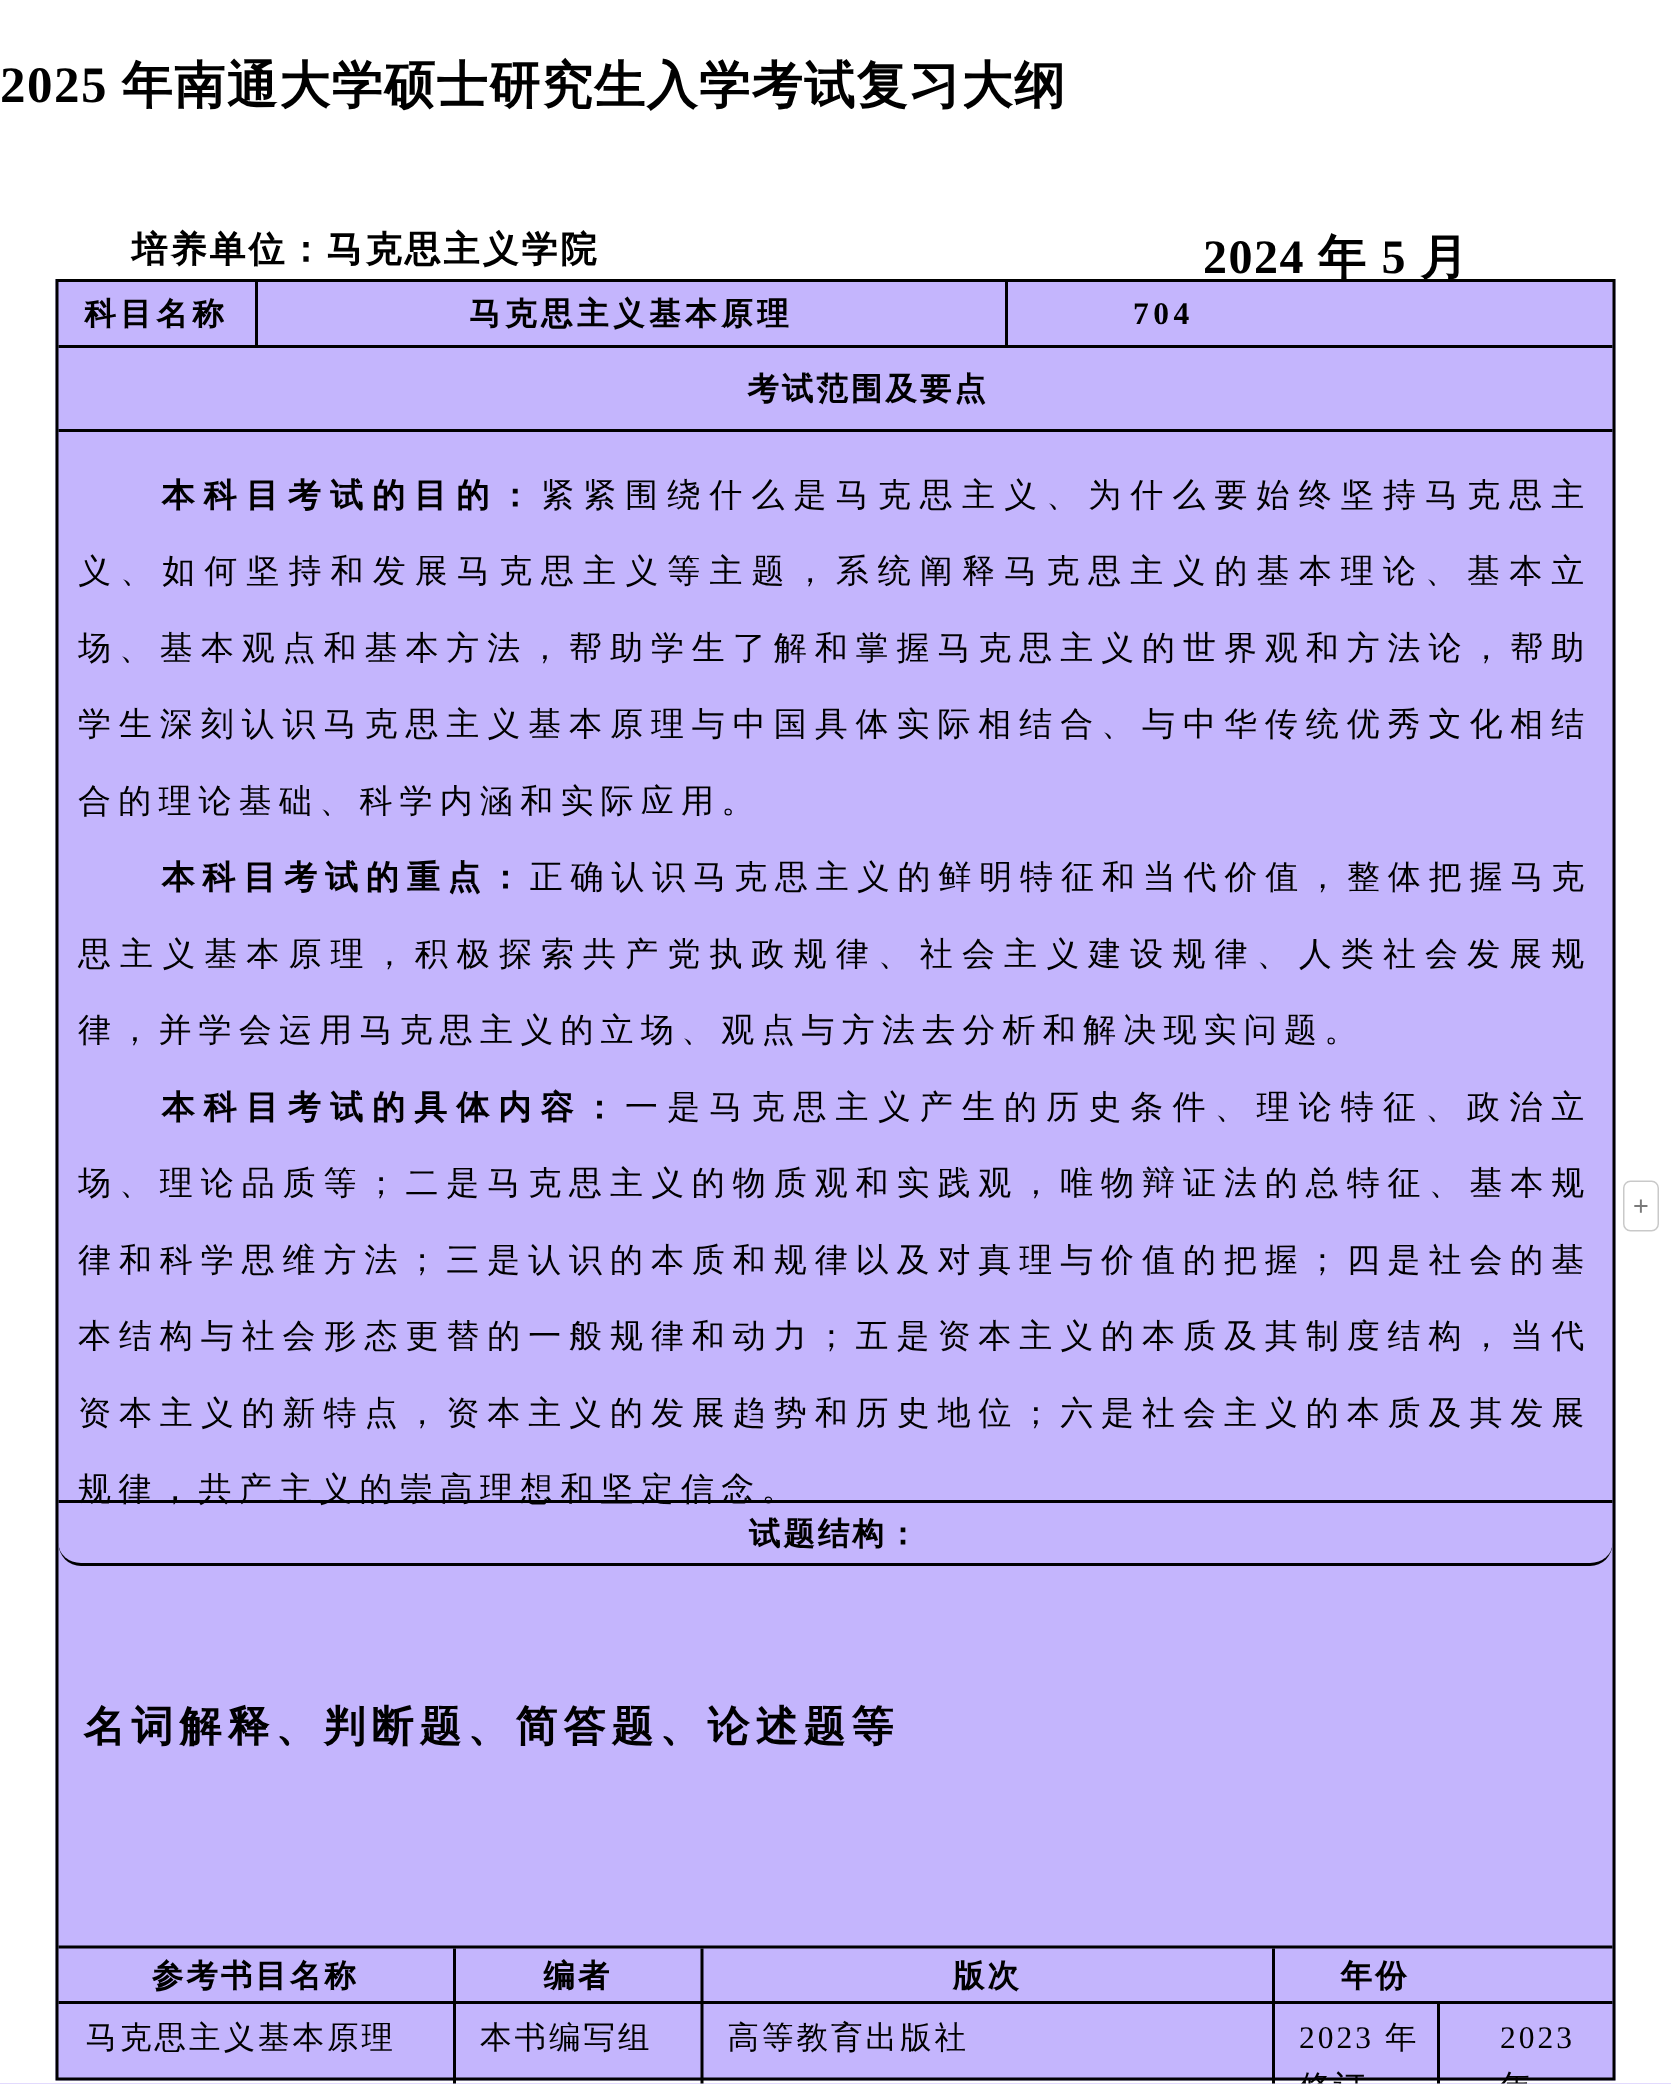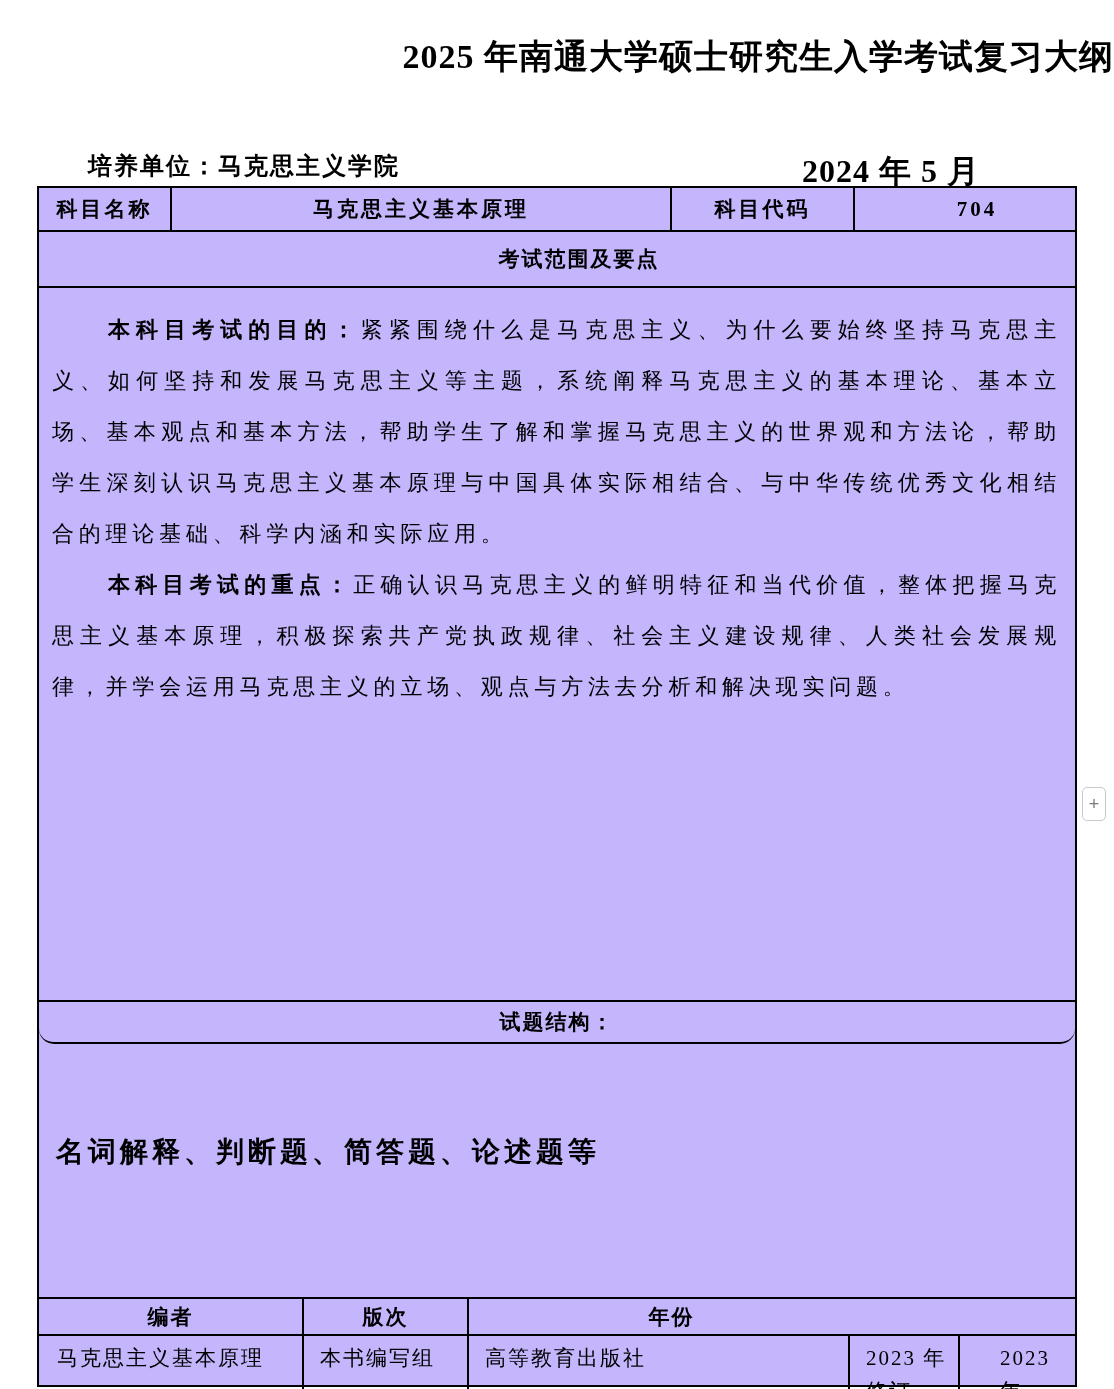--- a/index.html
+++ b/index.html
@@ -8,21 +8,21 @@
     background: #ffffff;
     color: #000000;
     font-family: "Liberation Serif", "DejaVu Serif", serif;
     overflow: hidden;
     position: relative;
   }
   .page { position: absolute; left: 0; top: 0; width: 1114px; height: 1389px; }
 
   .doc-title {
     position: absolute; left: 0; top: 34px; width: 1114px;
-    text-align: right;
+    text-align: left;
     font-size: 34px; font-weight: bold;
     letter-spacing: 1px;
     margin: 0;
   }
 
   .meta-line { position: absolute; left: 0; top: 150px; width: 1114px; height: 34px; }
   .unit { position: absolute; left: 88px; top: 0; font-size: 24px; font-weight: bold; letter-spacing: 2px; }
   .date { position: absolute; right: 134px; top: 0; font-size: 32px; font-weight: bold; letter-spacing: 1px; }
 
   .doc-table {
@@ -126,38 +126,39 @@
   <div class="meta-line">
     <span class="unit">培养单位：马克思主义学院</span>
     <span class="date">2024 年 5 月</span>
   </div>
 
   <div class="doc-table">
 
     <div class="trow row-subject">
       <div class="tcell">科目名称</div>
       <div class="tcell">马克思主义基本原理</div>
-      <div class="tcell">科目代码</div>
       <div class="tcell">704</div>
     </div>
 
     <div class="trow row-scope-header">考试范围及要点</div>
 
     <div class="trow row-scope-body">
       <p><span class="lead">本科目考试的目的：</span><span>紧紧围绕什么是马克思主义、为什么要始终坚持马克思主义、如何坚持和发展马克思主义等主题，系统阐释马克思主义的基本理论、基本立场、基本观点和基本方法，帮助学生了解和掌握马克思主义的世界观和方法论，帮助学生深刻认识马克思主义基本原理与中国具体实际相结合、与中华传统优秀文化相结合的理论基础、科学内涵和实际应用。</span></p>
       <p><span class="lead">本科目考试的重点：</span><span>正确认识马克思主义的鲜明特征和当代价值，整体把握马克思主义基本原理，积极探索共产党执政规律、社会主义建设规律、人类社会发展规律，并学会运用马克思主义的立场、观点与方法去分析和解决现实问题。</span></p>
+      <p><span class="lead">本科目考试的具体内容：</span><span>一是马克思主义产生的历史条件、理论特征、政治立场、理论品质等；二是马克思主义的物质观和实践观，唯物辩证法的总特征、基本规律和科学思维方法；三是认识的本质和规律以及对真理与价值的把握；四是社会的基本结构与社会形态更替的一般规律和动力；五是资本主义的本质及其制度结构，当代资本主义的新特点，资本主义的发展趋势和历史地位；六是社会主义的本质及其发展规律，共产主义的崇高理想和坚定信念。</span></p>
     </div>
 
     <div class="trow row-structure-header">试题结构：</div>
 
     <div class="trow row-structure-body">
       <span class="big">名词解释、判断题、简答题、论述题等</span>
     </div>
 
     <div class="trow row-ref-head">
+      <div class="tcell">参考书目名称</div>
       <div class="tcell">编者</div>
       <div class="tcell">版次</div>
       <div class="tcell">年份</div>
     </div>
 
     <div class="trow row-ref-data">
       <div class="tcell first">马克思主义基本原理</div>
       <div class="tcell">本书编写组</div>
       <div class="tcell">高等教育出版社</div>
       <div class="tcell">2023 年修订</div>

